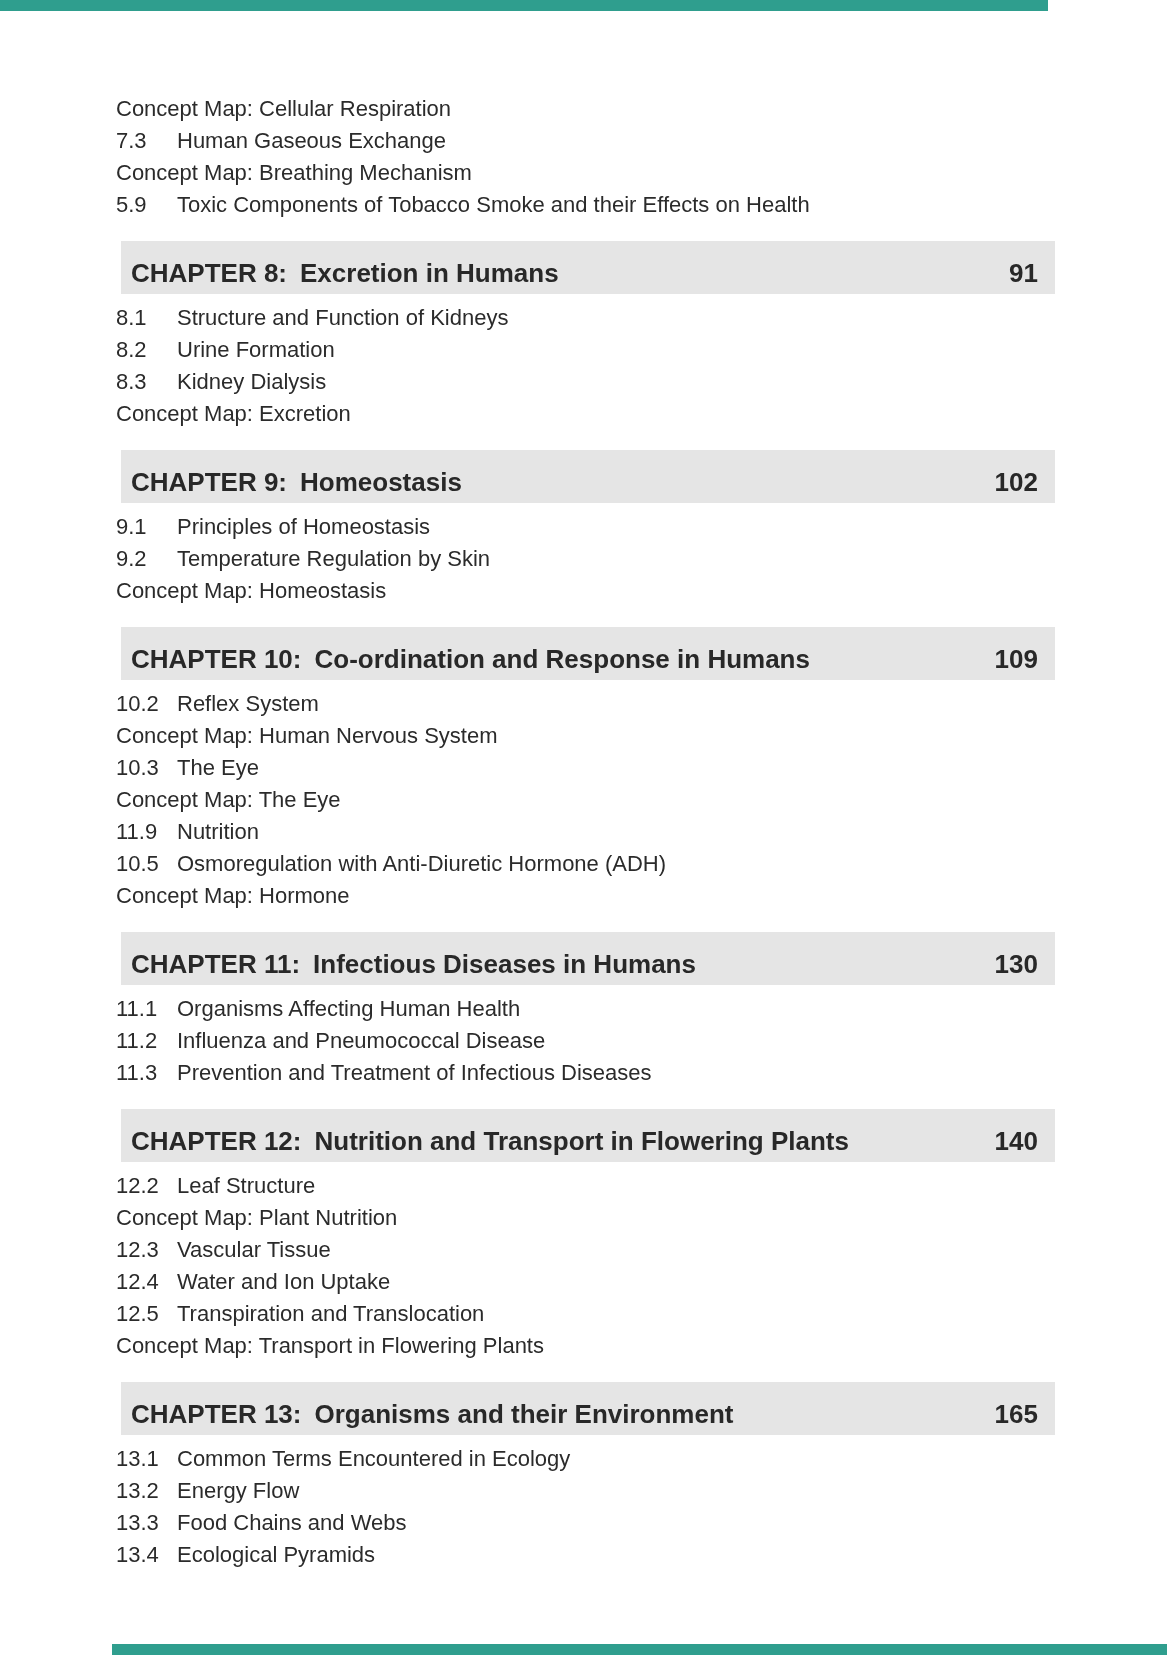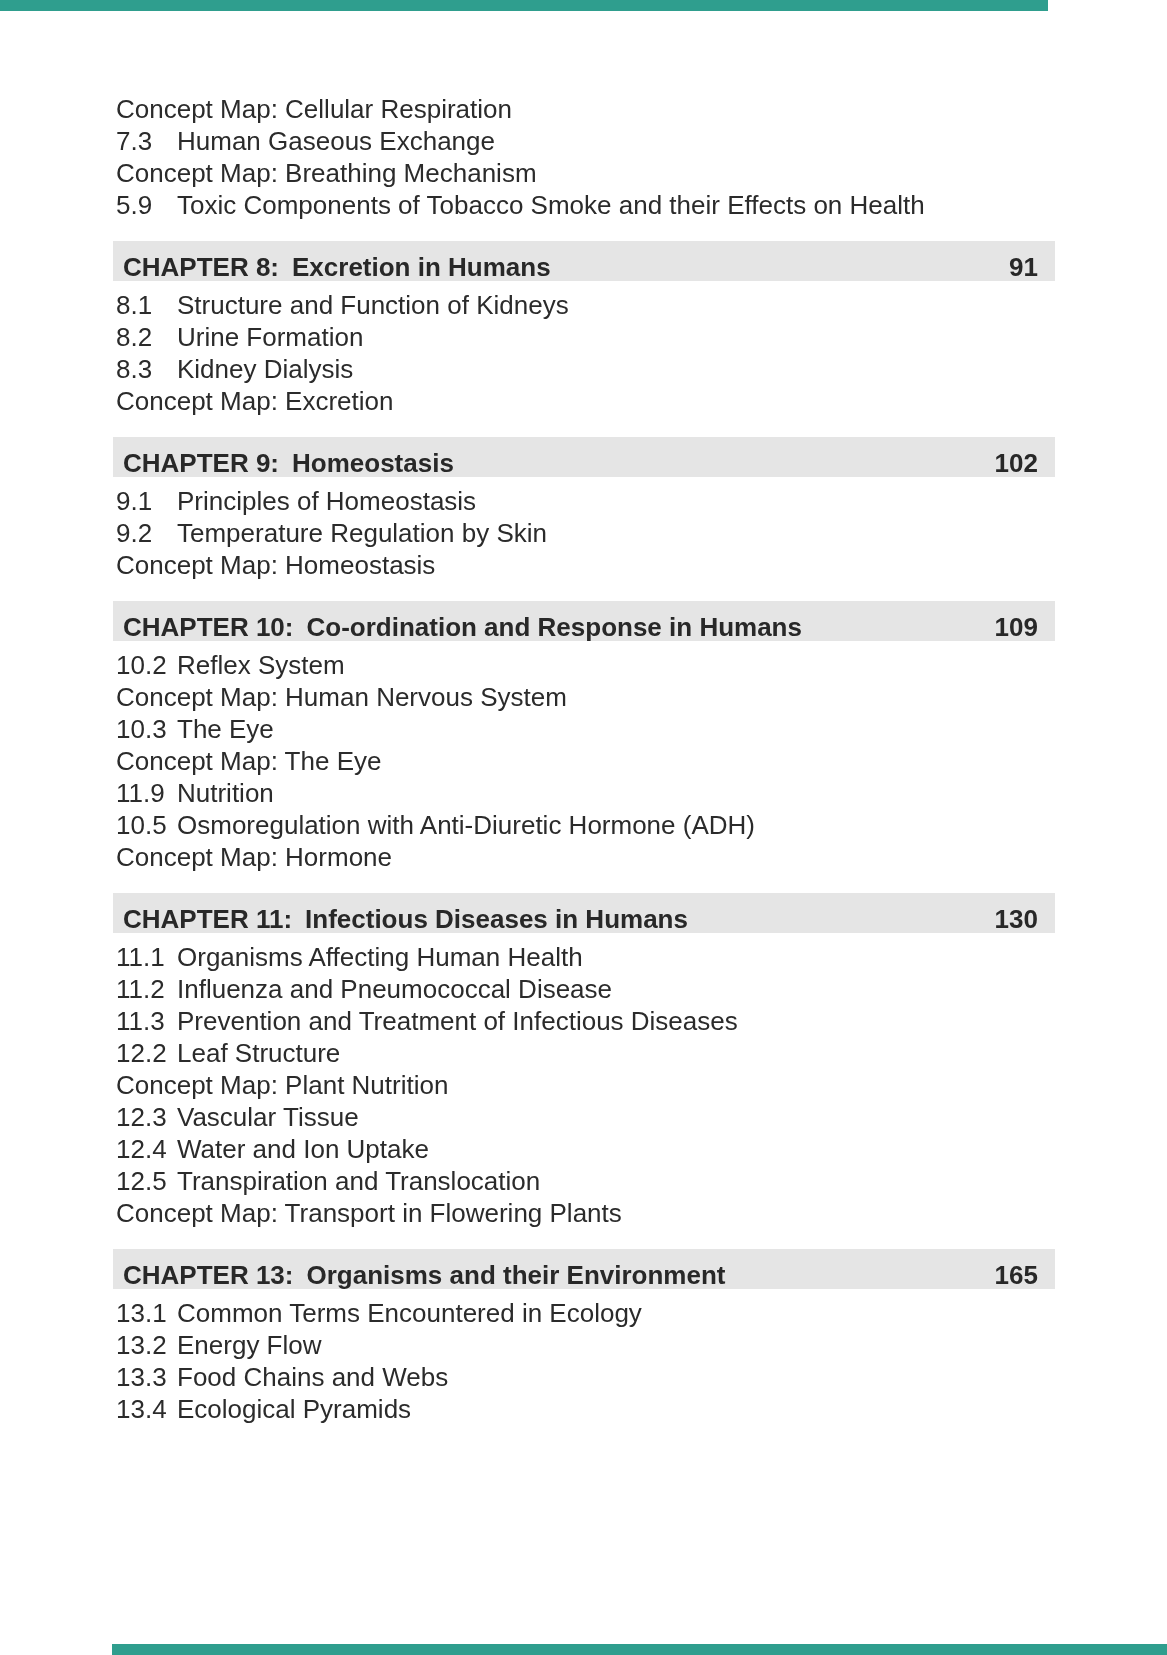--- a/index.html
+++ b/index.html
@@ -26,37 +26,37 @@
   .edge-strip.bottom { bottom: 0; left: 112px; right: 0; }
 
   .toc-content {
     position: absolute;
     top: 0; left: 0; right: 0;
     padding: 93px 112px 0 113px;
   }
   .toc-row {
     display: flex;
     align-items: baseline;
-    font-size: 26px;
+    font-size: 22px;
     line-height: 32px;
     color: var(--text);
     padding-left: 3px;
     white-space: nowrap;
   }
   .sec-num {
     flex: none;
     width: 61px;
   }
   .sec-title {
     flex: 1 1 auto;
     min-width: 0;
   }
   .chapter-bar {
-    height: 40px;
-    margin: 20px 0 8px 0;
+    height: 53px;
+    margin: 20px 0 8px 8px;
     background: var(--bar-bg);
     display: flex;
     align-items: center;
     font-size: 26px;
     font-weight: bold;
     color: #282828;
     padding: 12px 17px 0 10px;
     white-space: nowrap;
   }
   .chapter-title { margin-left: 13px; }
@@ -158,20 +158,25 @@
       <span class="sec-title">Organisms Affecting Human Health</span>
     </div>
     <div class="toc-row">
       <span class="sec-num">11.2</span>
       <span class="sec-title">Influenza and Pneumococcal Disease</span>
     </div>
     <div class="toc-row">
       <span class="sec-num">11.3</span>
       <span class="sec-title">Prevention and Treatment of Infectious Diseases</span>
     </div>
+    <div class="chapter-bar">
+      <span class="chapter-label">CHAPTER 12:</span>
+      <span class="chapter-title">Nutrition and Transport in Flowering Plants</span>
+      <span class="chapter-page">140</span>
+    </div>
     <div class="toc-row">
       <span class="sec-num">12.2</span>
       <span class="sec-title">Leaf Structure</span>
     </div>
     <div class="toc-row">
       <span class="sec-title">Concept Map: Plant Nutrition</span>
     </div>
     <div class="toc-row">
       <span class="sec-num">12.3</span>
       <span class="sec-title">Vascular Tissue</span>

